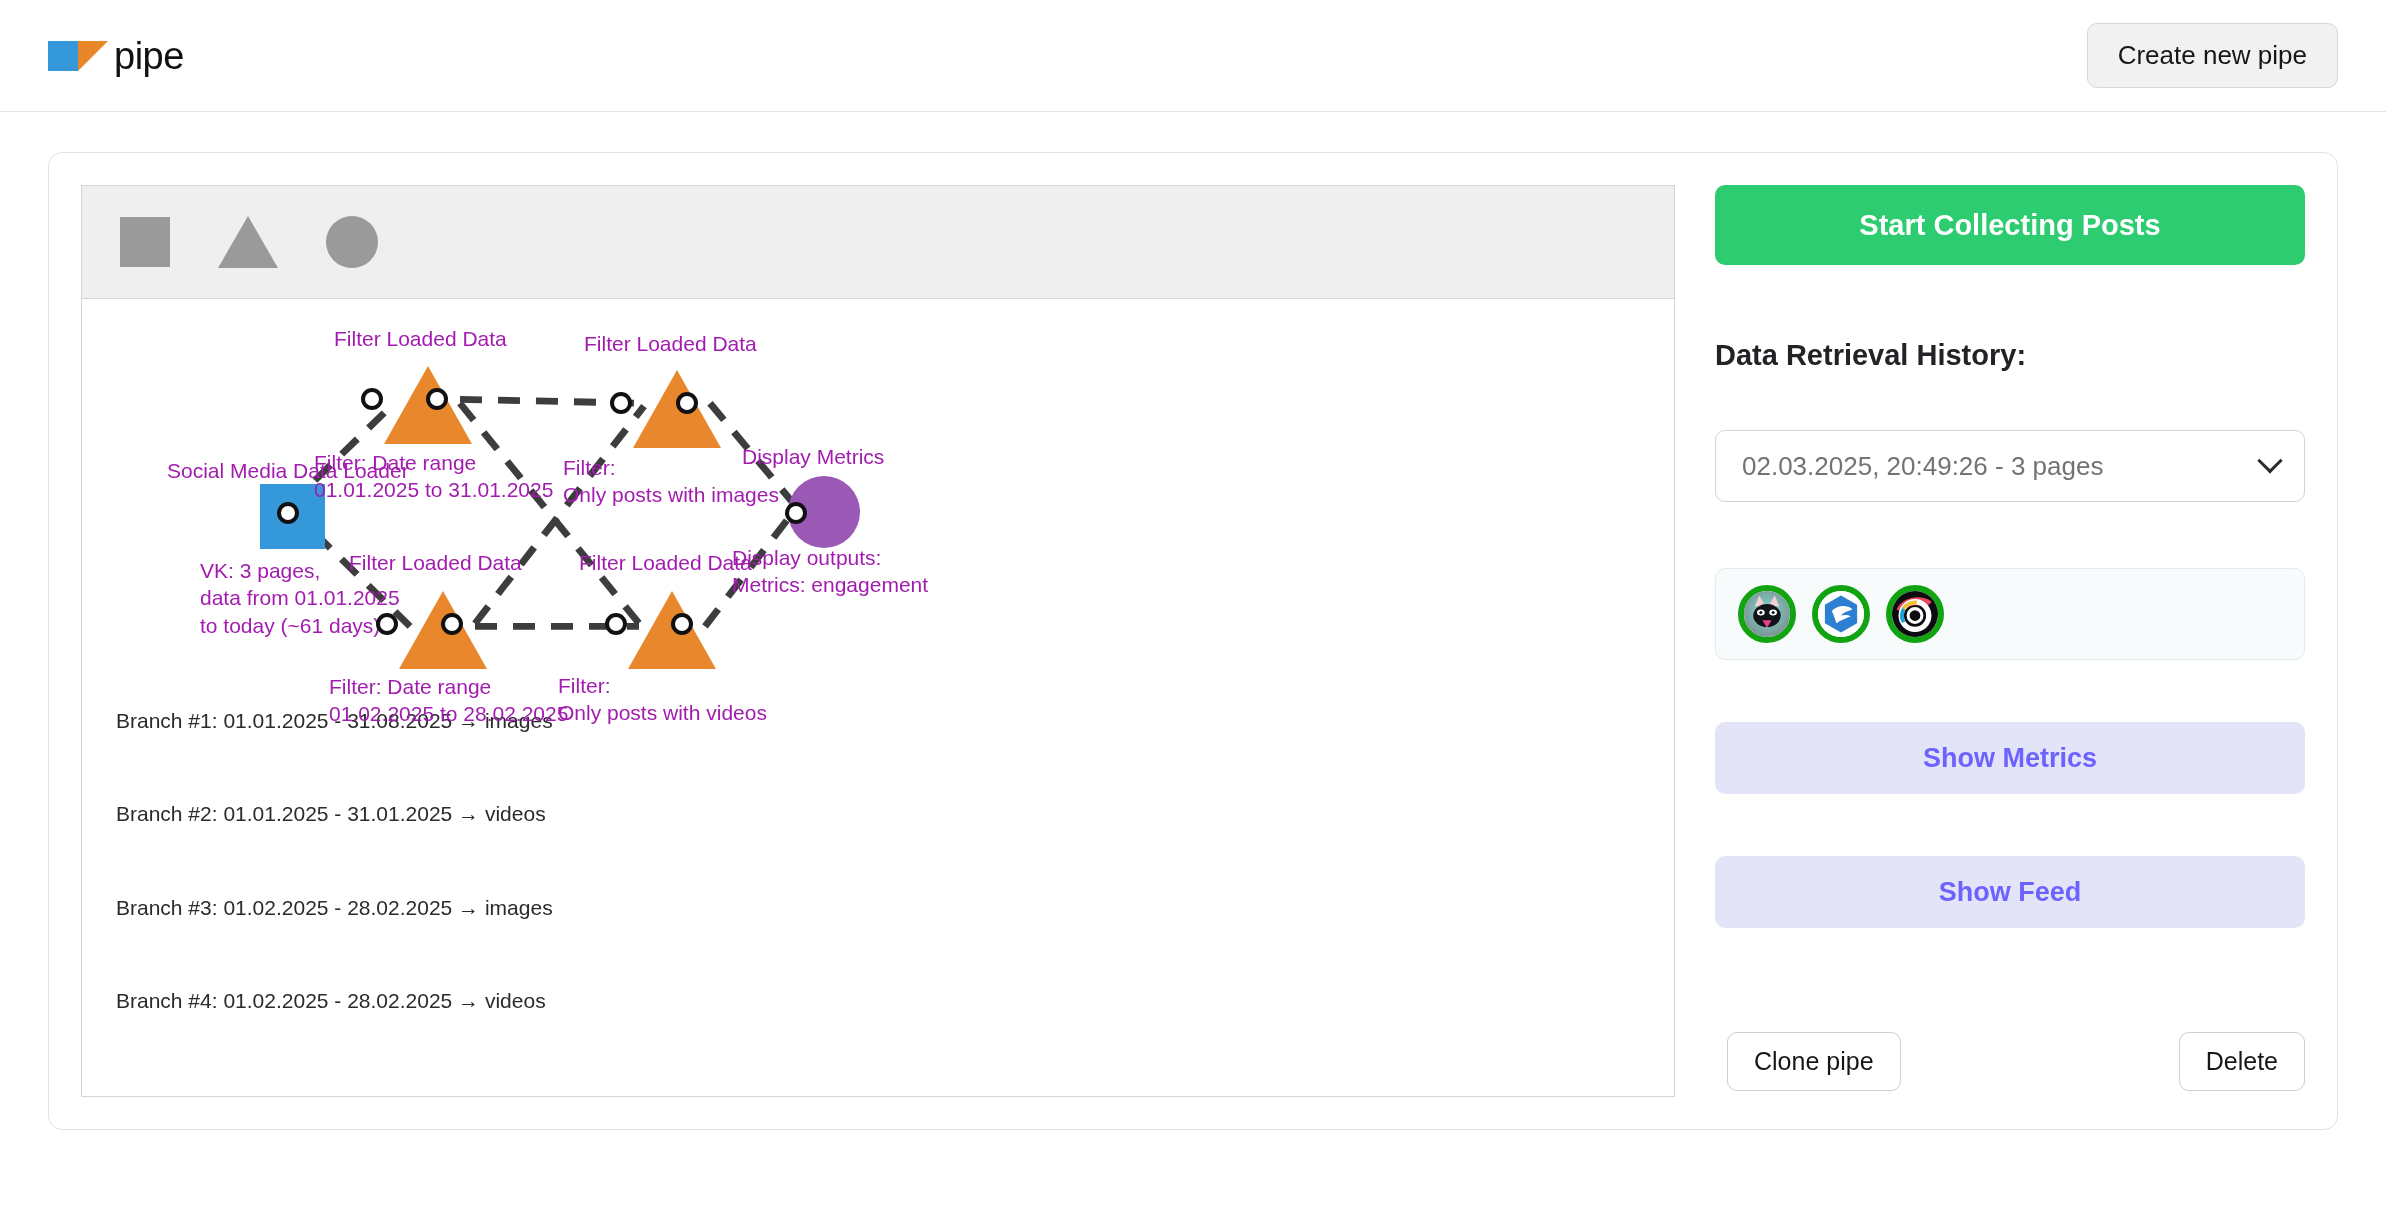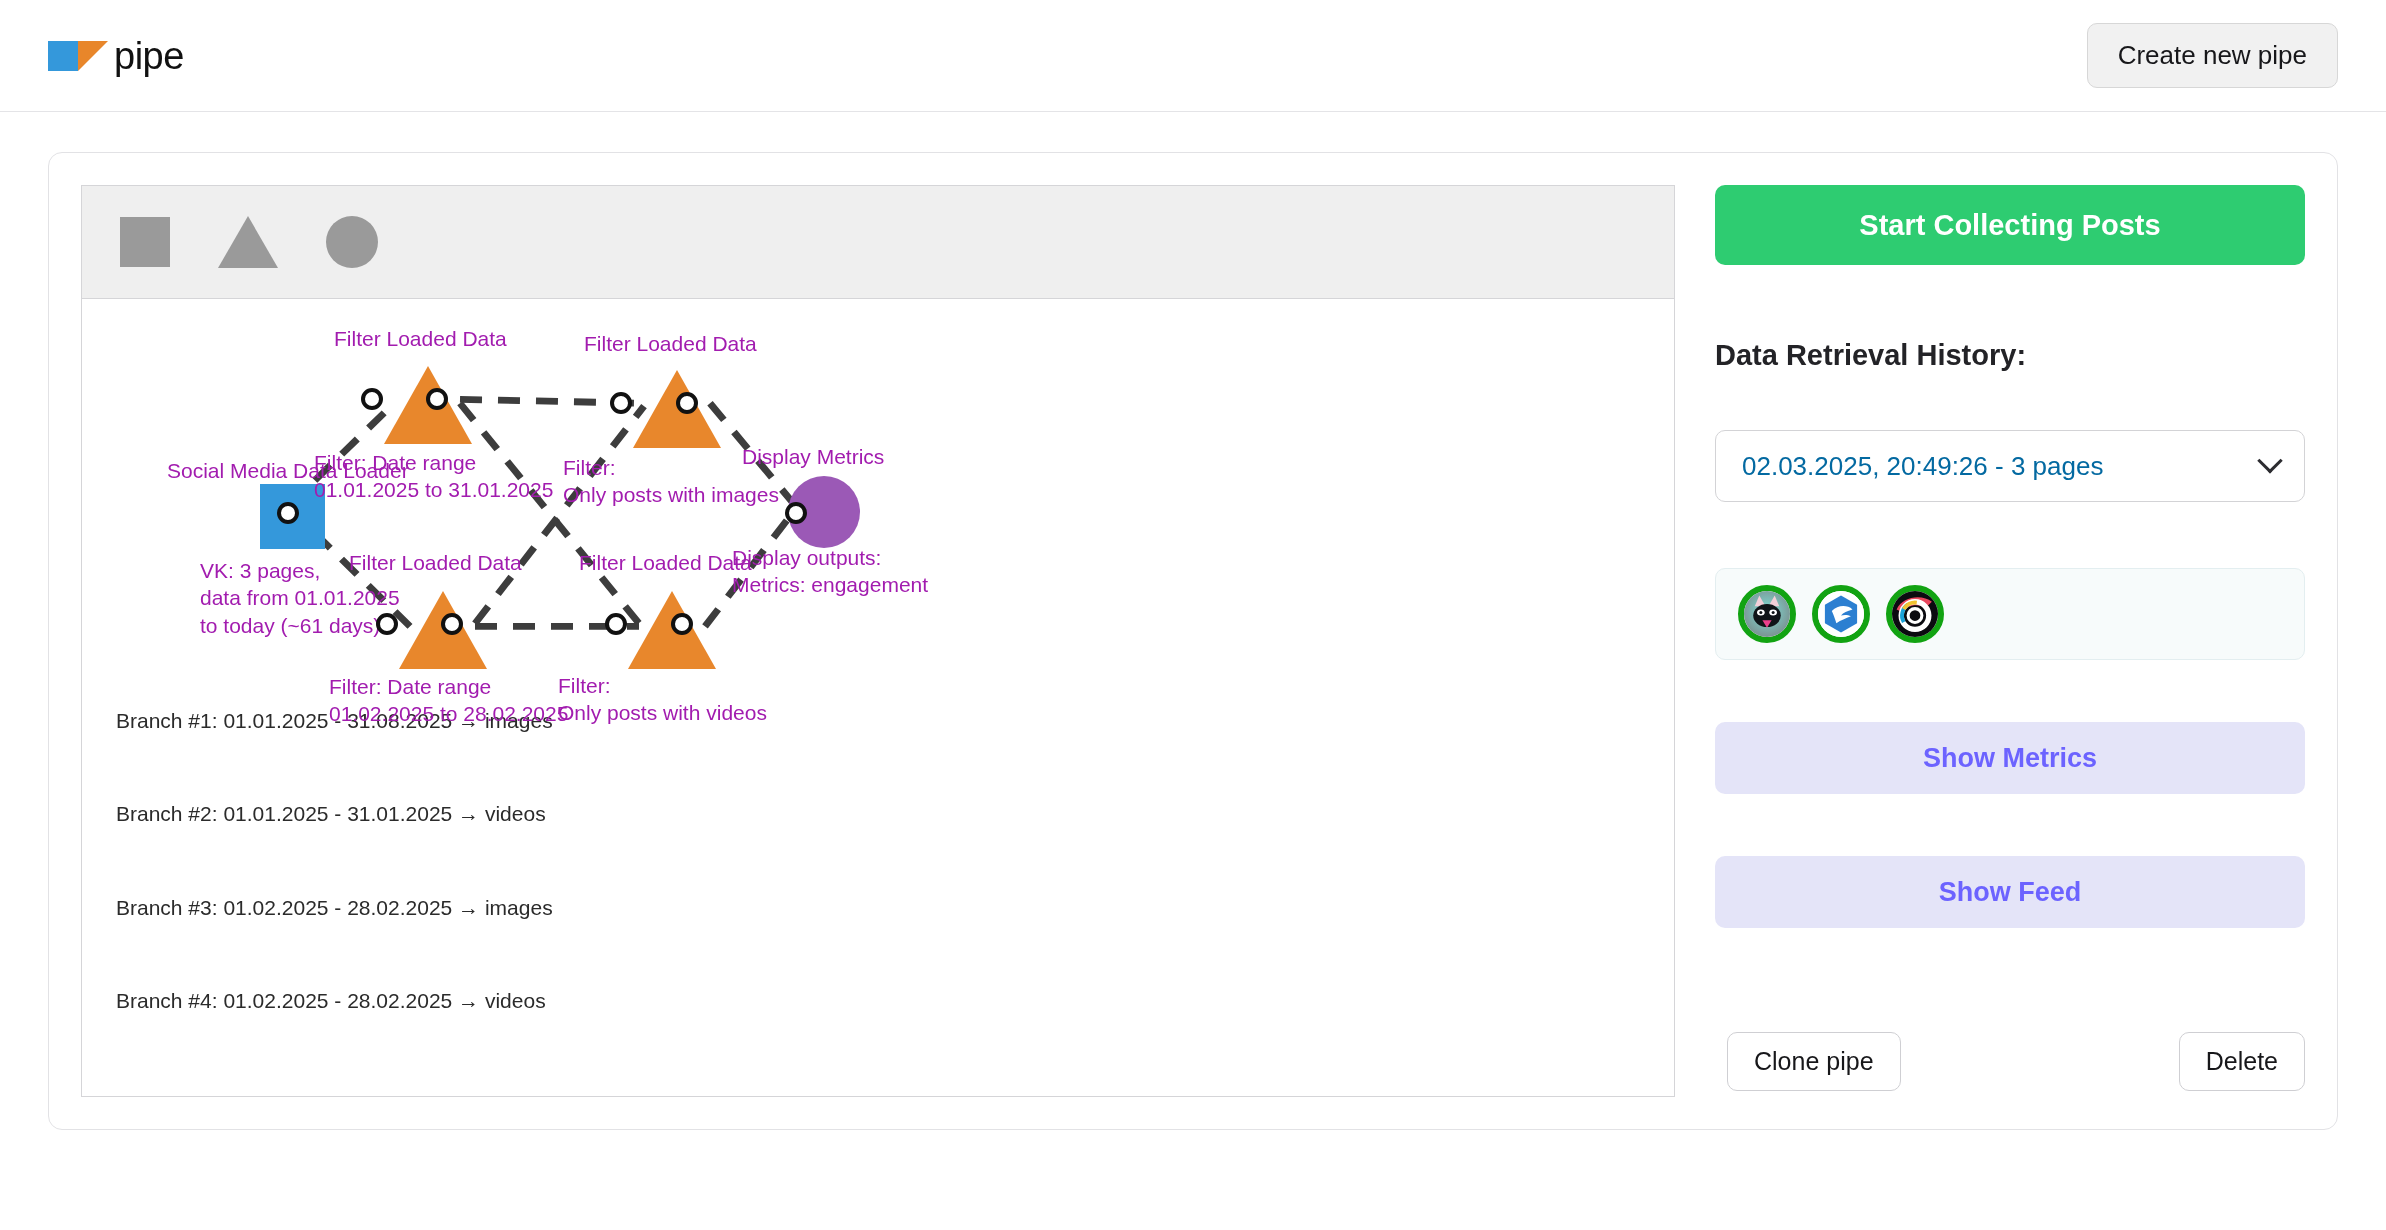--- a/index.html
+++ b/index.html
@@ -169,21 +169,21 @@
   .select-box {
     width: 100%;
     height: 72px;
     border: 1px solid #d3d3d6;
     border-radius: 10px;
     background: #fff;
     display: flex;
     align-items: center;
     padding: 0 26px;
     font-size: 26px;
-    color: #0369a1;
+    color: #737373;
     cursor: pointer;
   }
   .chev {
     position: absolute;
     right: 24px; top: 50%;
     transform: translateY(-50%);
     width: 20px; height: 20px;
     pointer-events: none;
   }
   .chev::before {

